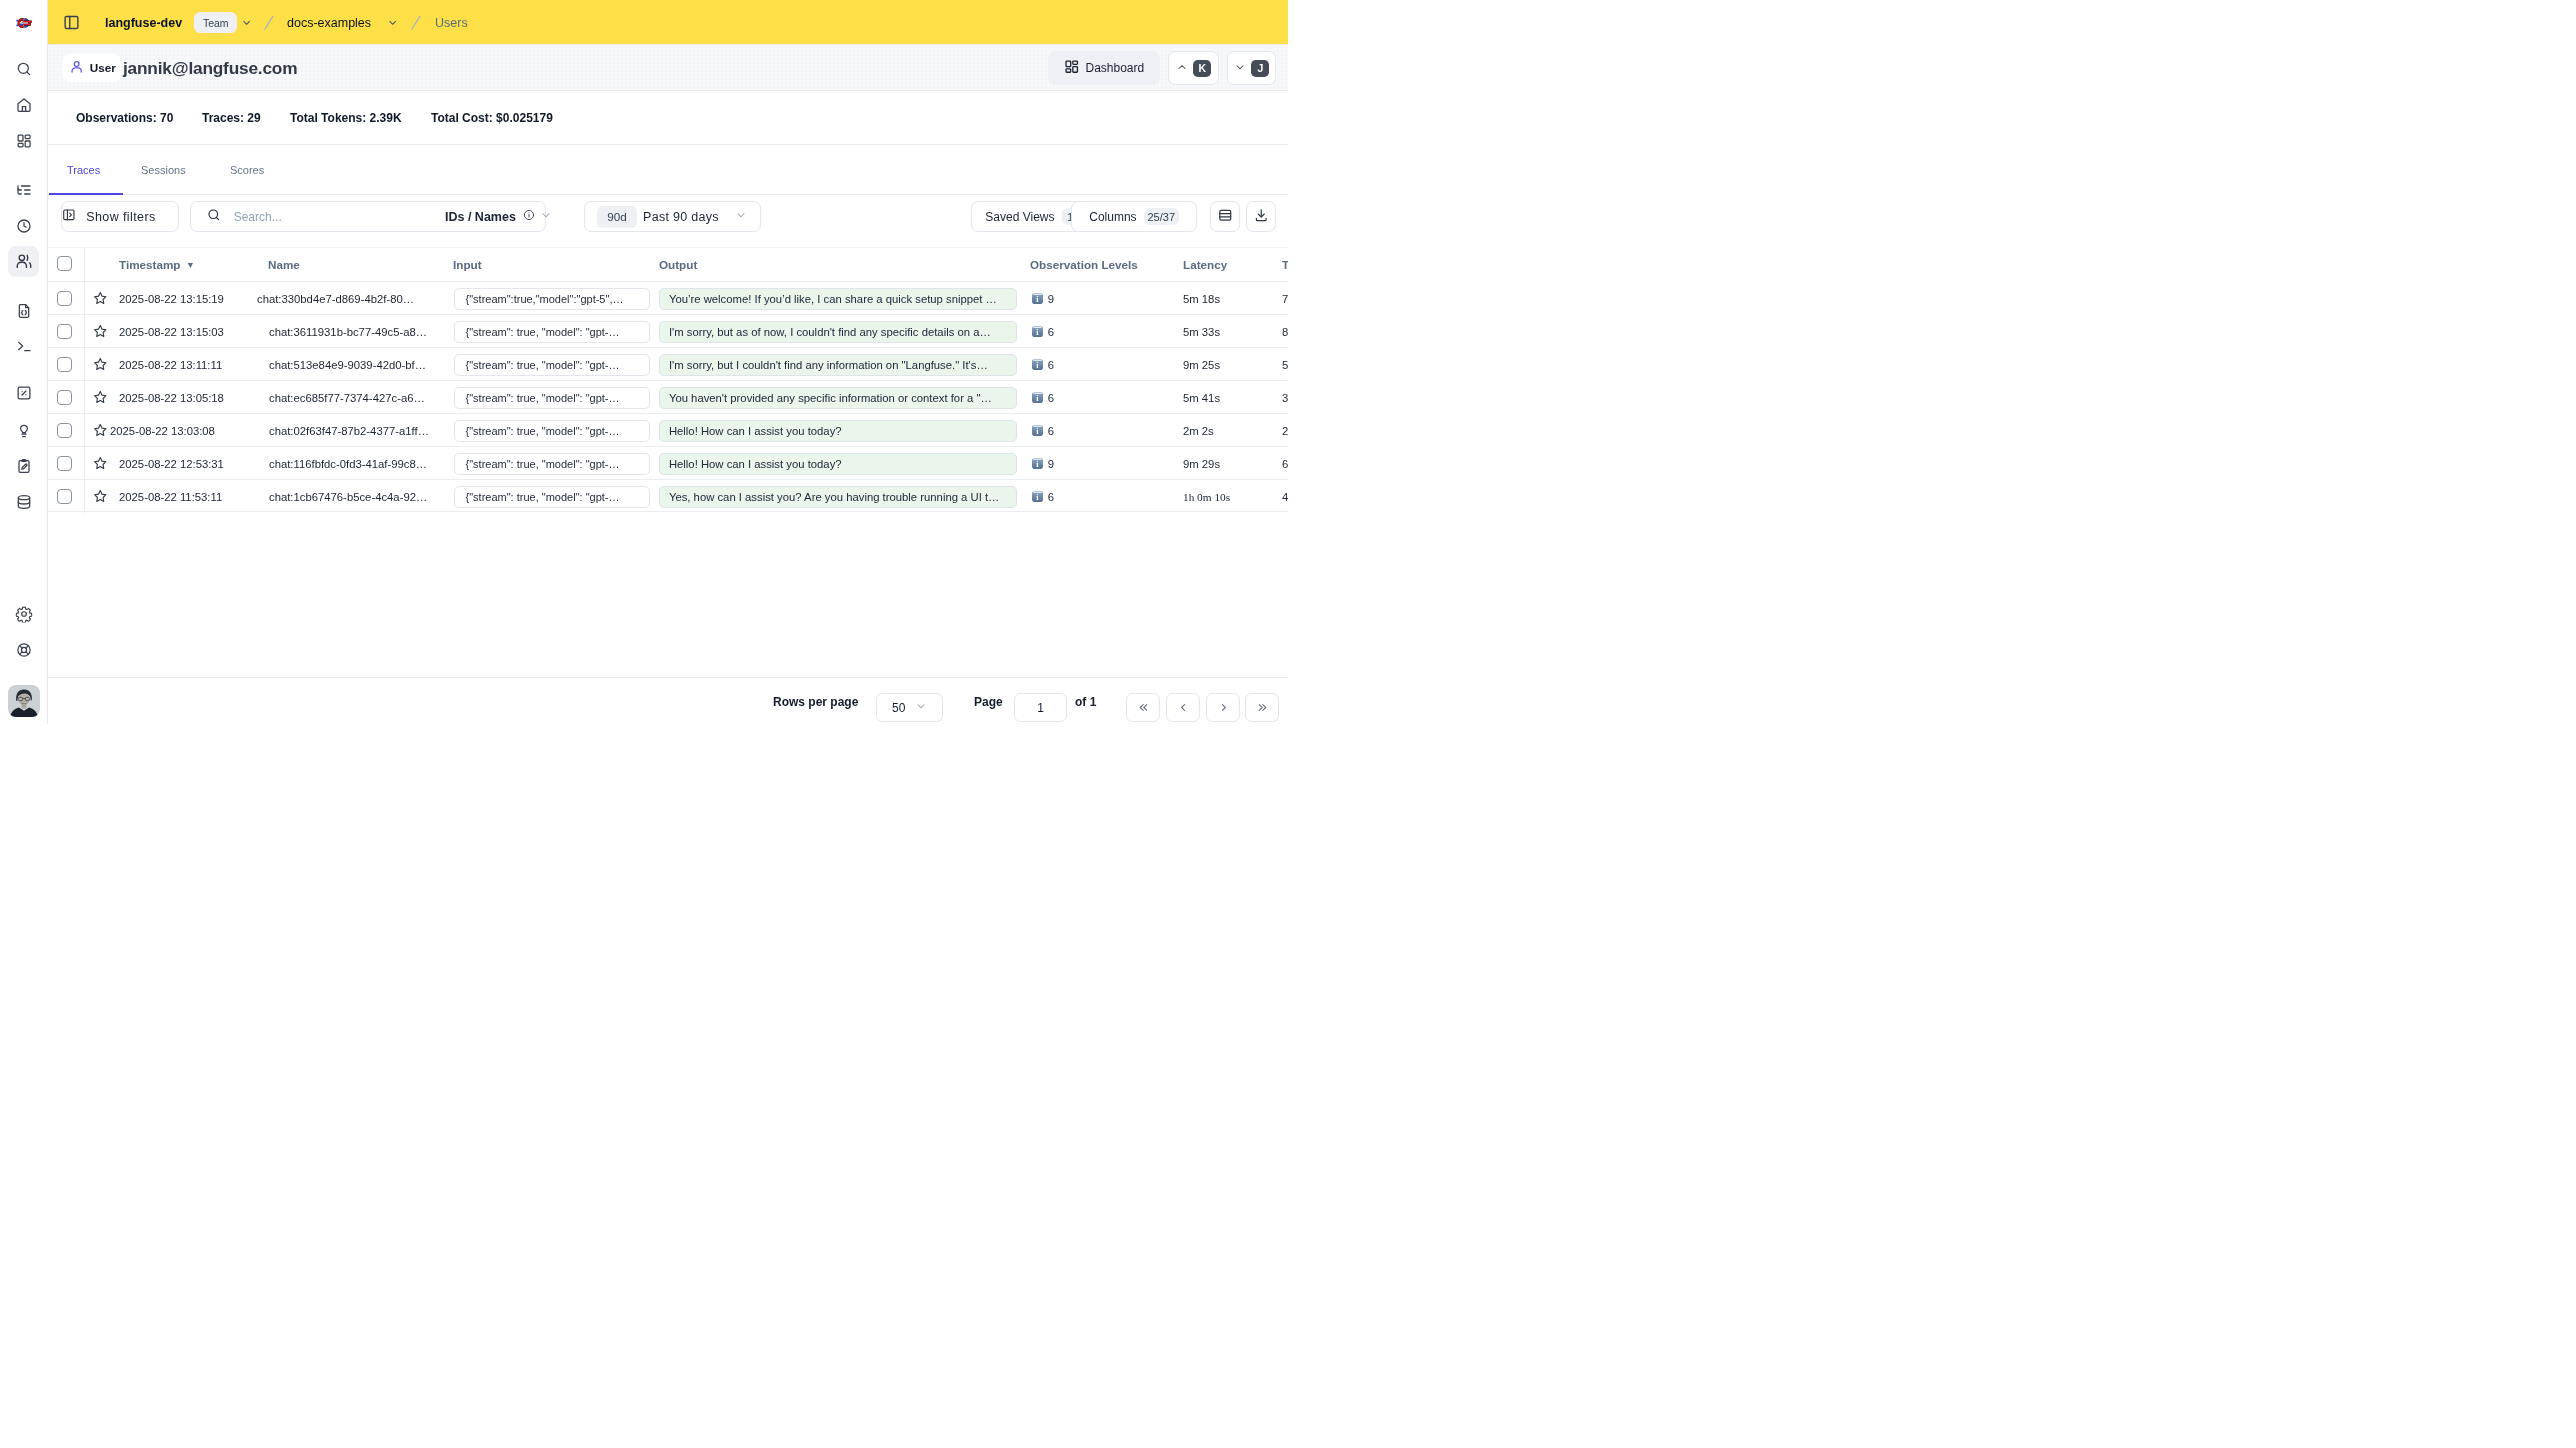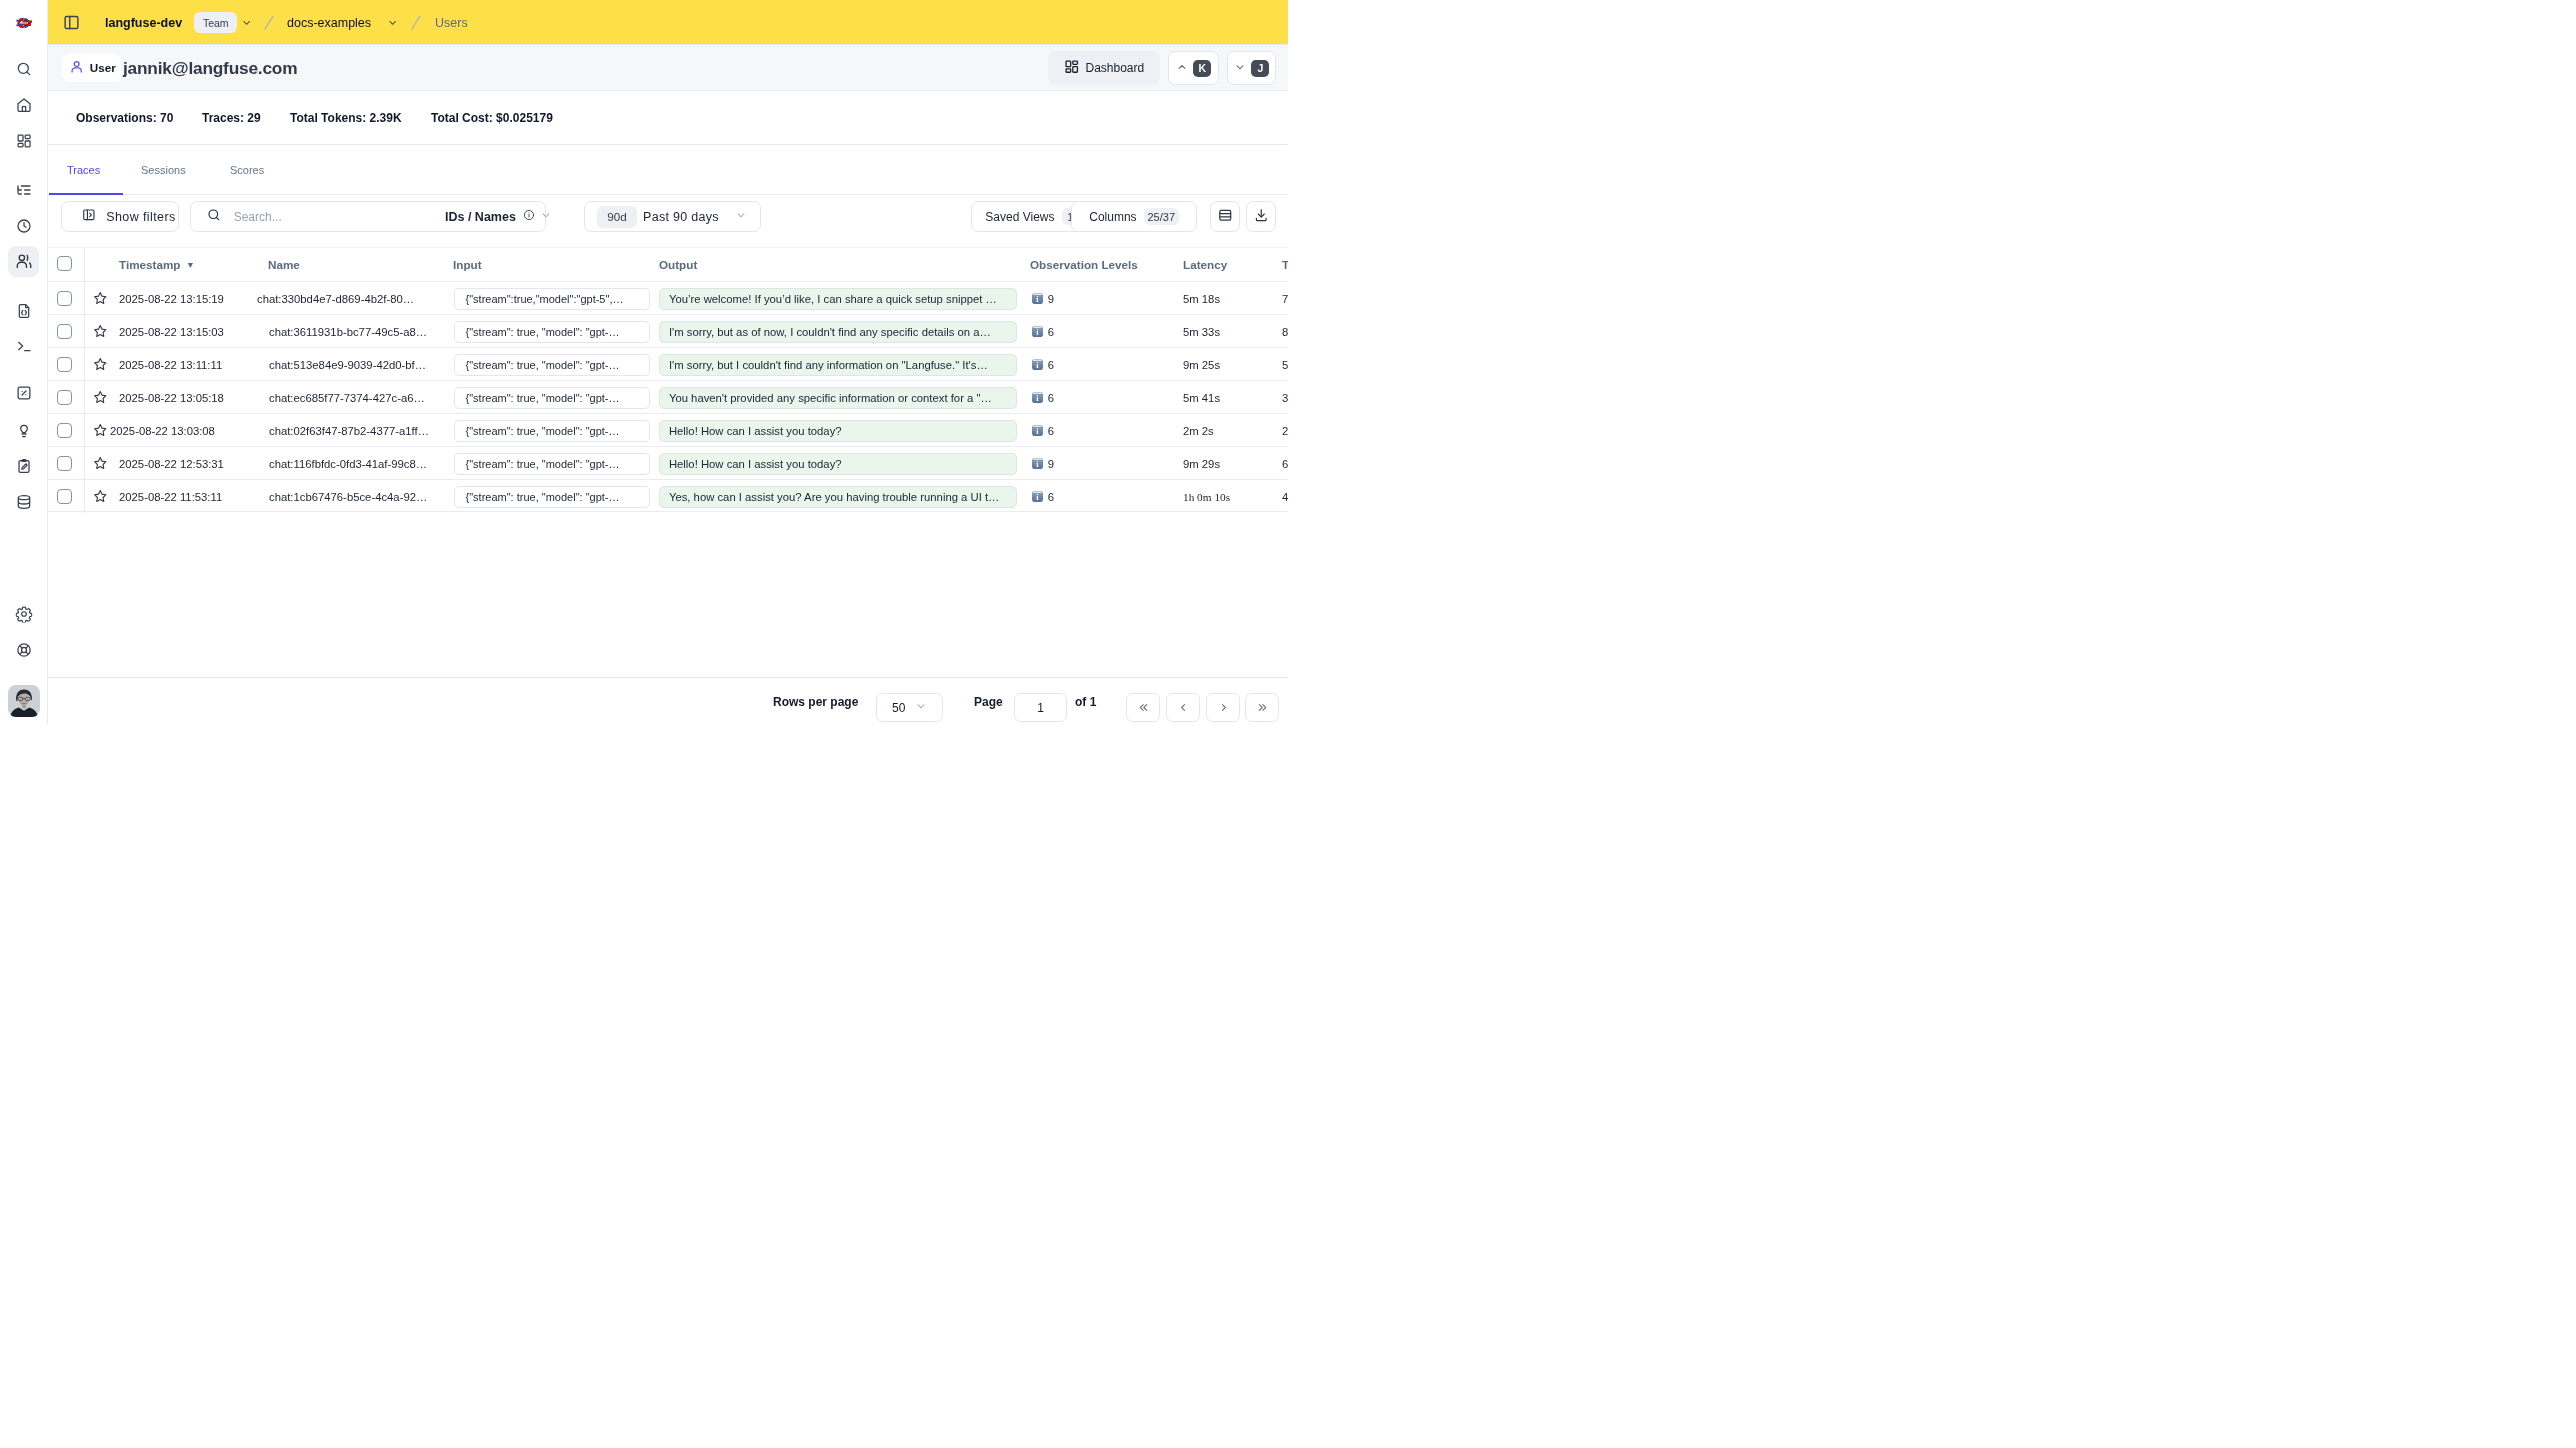--- a/index.html
+++ b/index.html
@@ -298,21 +298,21 @@
     <span style="left:383px;">Total Cost: $0.025179</span>
   </div>
 
   <div id="tabs">
     <div class="tab" id="tab-active" style="left:19px;">Traces</div>
     <div class="tab" style="left:93px;">Sessions</div>
     <div class="tab" style="left:182px;">Scores</div>
     <div id="tabline"></div>
   </div>
 
-  <div class="fbtn" style="left:61px; width:118px; padding-left:20px; gap:10.5px; font-weight:500; font-size:12.5px; letter-spacing:0.4px;"><span><svg width="13.7" height="13.7" viewBox="0 0 24 24" fill="none" stroke="#2e3644" stroke-width="2" stroke-linecap="round" stroke-linejoin="round">
+  <div class="fbtn" style="left:61px; width:118px; padding-left:0; gap:10.5px; font-weight:500; font-size:12.5px; letter-spacing:0.4px;"><span><svg width="13.7" height="13.7" viewBox="0 0 24 24" fill="none" stroke="#2e3644" stroke-width="2" stroke-linecap="round" stroke-linejoin="round">
           <rect x="3" y="3.5" width="18" height="17" rx="2.2"></rect>
           <path d="M9.5 3.5v17"></path>
           <path d="M13.5 9l3 3-3 3"></path>
         </svg></span>Show filters</div>
   <div class="fbtn" style="left:190px; width:356px;">
     <span style="margin-left:16px;"><svg width="13.7" height="13.7" viewBox="0 0 24 24" fill="none" stroke="#202837" stroke-width="2" stroke-linecap="round" stroke-linejoin="round">
           <circle cx="11" cy="11" r="7.5"></circle>
           <path d="M20.5 20.5l-4.2-4.2"></path>
         </svg></span>
     <span style="margin-left:13px; font-size:12px; color:#94a3b8;">Search...</span>

